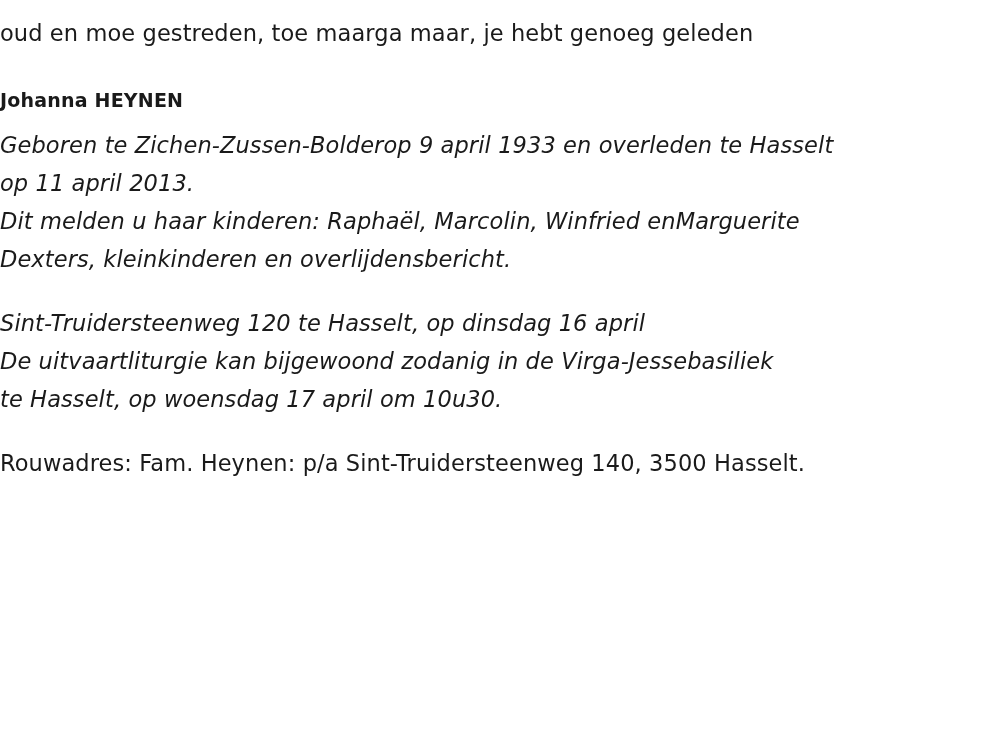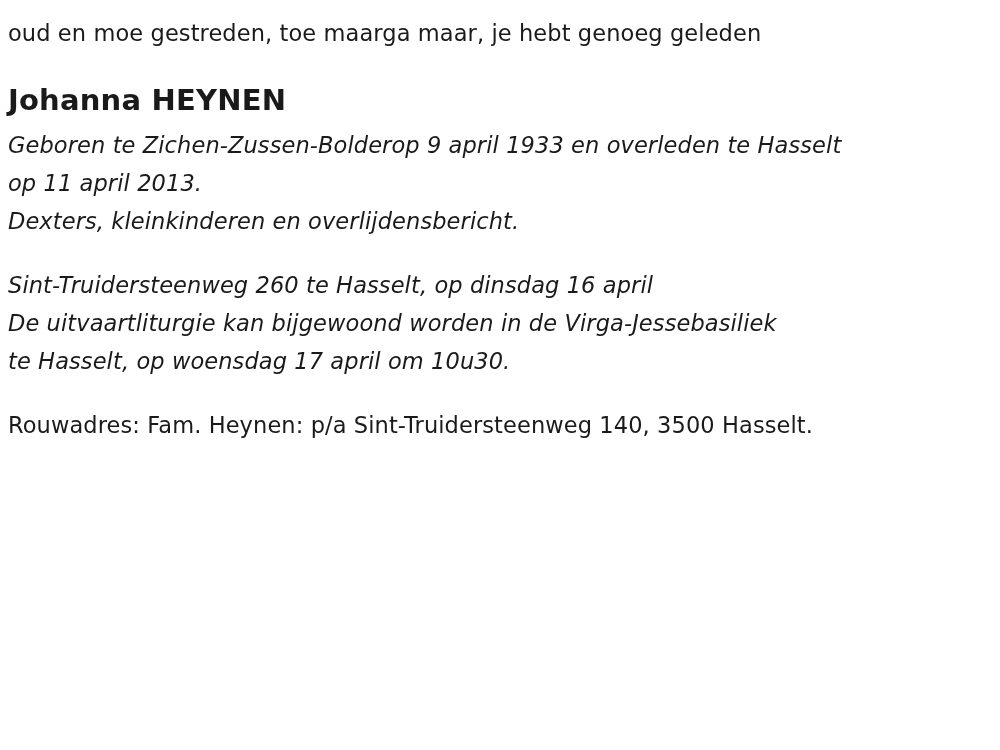--- a/index.html
+++ b/index.html
@@ -8,32 +8,32 @@
     background: #ffffff;
   }
   body {
     width: 1000px;
     height: 750px;
     font-family: "DejaVu Sans", sans-serif;
     color: #1a1a1a;
     overflow: hidden;
   }
   .notice {
-    padding: 14px 22px 0 8px;
+    padding: 14px 22px 0 0;
     box-sizing: border-box;
     width: 856px;
   }
   .line {
     font-size: 22.5px;
     line-height: 38px;
     white-space: pre;
     letter-spacing: 0.1px;
   }
   .name {
-    font-size: 29px;
+    font-size: 19px;
     line-height: 44px;
     font-weight: bold;
     letter-spacing: 0.2px;
     margin-top: 26px;
     margin-bottom: 4px;
   }
   .gap-md { height: 26px; }
   .block { margin: 0; padding: 0; font-style: italic; }
 </style>
 </head>
@@ -44,31 +44,32 @@
   <div class="line">oud en moe gestreden, toe maarga maar, je hebt genoeg geleden</div>
 
   <div class="name">Johanna HEYNEN</div>
 
   <div class="block">
     <div class="line">Geboren te Zichen-Zussen-Bolderop 9 april 1933 en overleden te Hasselt</div>
     <div class="line">op 11 april 2013.</div>
   </div>
 
   <div class="block">
+    <div class="line">Dit melden u haar kinderen: Raphaël, Marcolin, Winfried enMarguerite</div>
     <div class="line">Dexters, kleinkinderen en overlijdensbericht.</div>
   </div>
 
   <div class="gap-md"></div>
 
   <div class="block">
-    <div class="line">Sint-Truidersteenweg 260 te Hasselt, op dinsdag 16 april</div>
+    <div class="line">Sint-Truidersteenweg 120 te Hasselt, op dinsdag 16 april</div>
   </div>
 
   <div class="block">
-    <div class="line">De uitvaartliturgie kan bijgewoond worden in de Virga-Jessebasiliek</div>
+    <div class="line">De uitvaartliturgie kan bijgewoond zodanig in de Virga-Jessebasiliek</div>
     <div class="line">te Hasselt, op woensdag 17 april om 10u30.</div>
   </div>
 
   <div class="gap-md"></div>
 
   <div class="line">Rouwadres: Fam. Heynen: p/a Sint-Truidersteenweg 140, 3500 Hasselt.</div>
 
   <div class="gap-md"></div>
 
   <div class="block">

